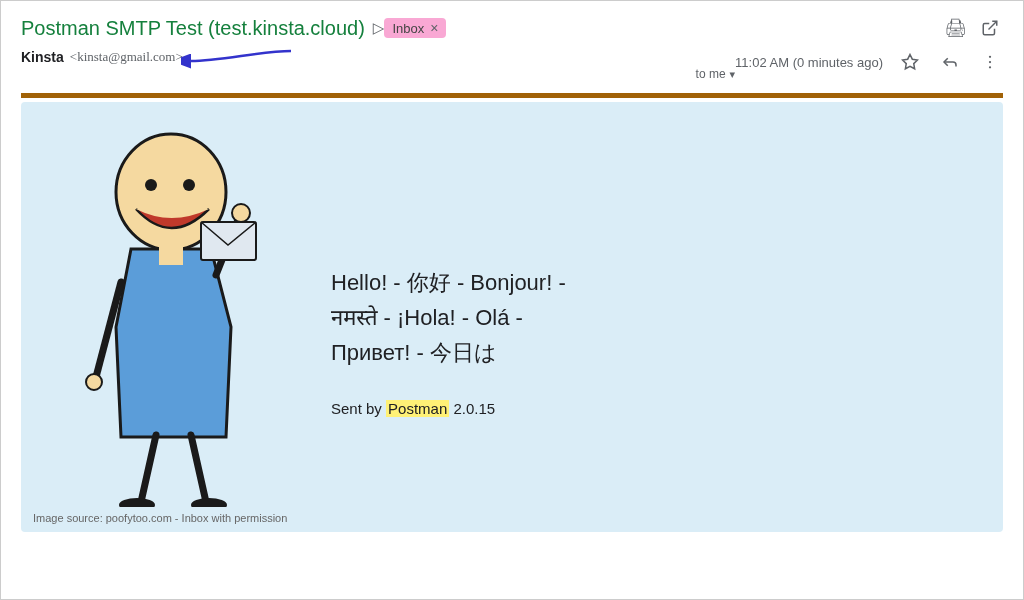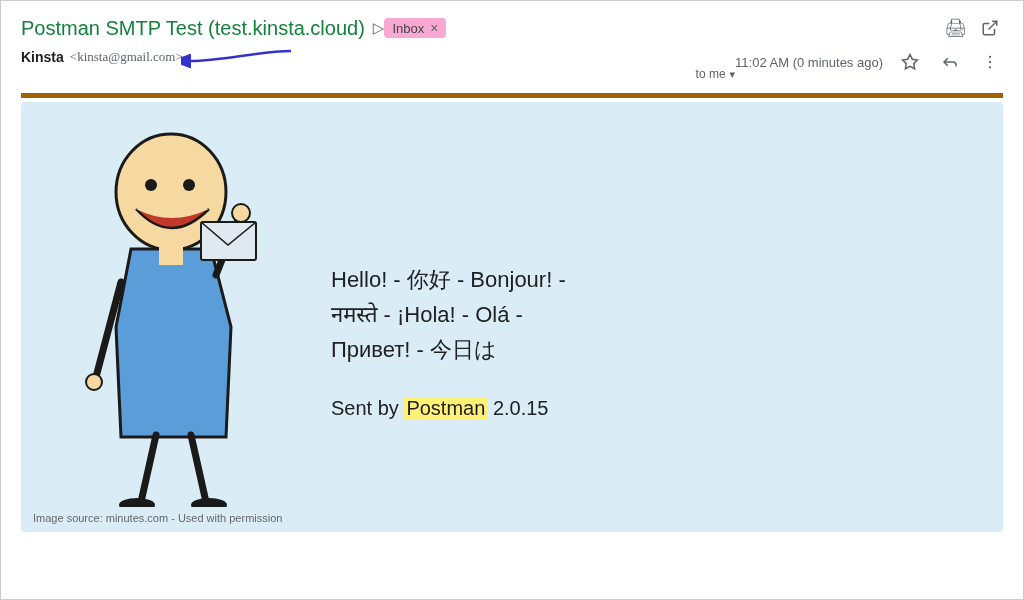--- a/index.html
+++ b/index.html
@@ -190,21 +190,21 @@
 
     .hello-text {
       font-size: 22px;
       font-weight: 400;
       color: #202124;
       line-height: 1.6;
       margin-bottom: 30px;
     }
 
     .sent-by-row {
-      font-size: 20px;
+      font-size: 15px;
       color: #202124;
       margin-bottom: 12px;
     }
 
     .postman-highlight {
       background: #fff176;
       padding: 0 2px;
     }
 
     .plugin-link {
@@ -344,17 +344,17 @@
 
       <div class="email-text-area">
         <div class="hello-text" style="white-space: pre-line;">Hello! - 你好 - Bonjour! -
 नमस्ते - ¡Hola! - Olá -
 Привет! - 今日は</div>
         <div class="sent-by-row">
           <span>Sent by </span><span class="postman-highlight">Postman</span><span> 2.0.15</span>
         </div>
       </div>
 
-      <div class="image-credit">Image source: minutes.com - Used with permission</div>
+      <div class="image-credit">Image source: poofytoo.com - Inbox with permission</div>
     </div>
   </div>
 
 </div>
 
 </body></html>

